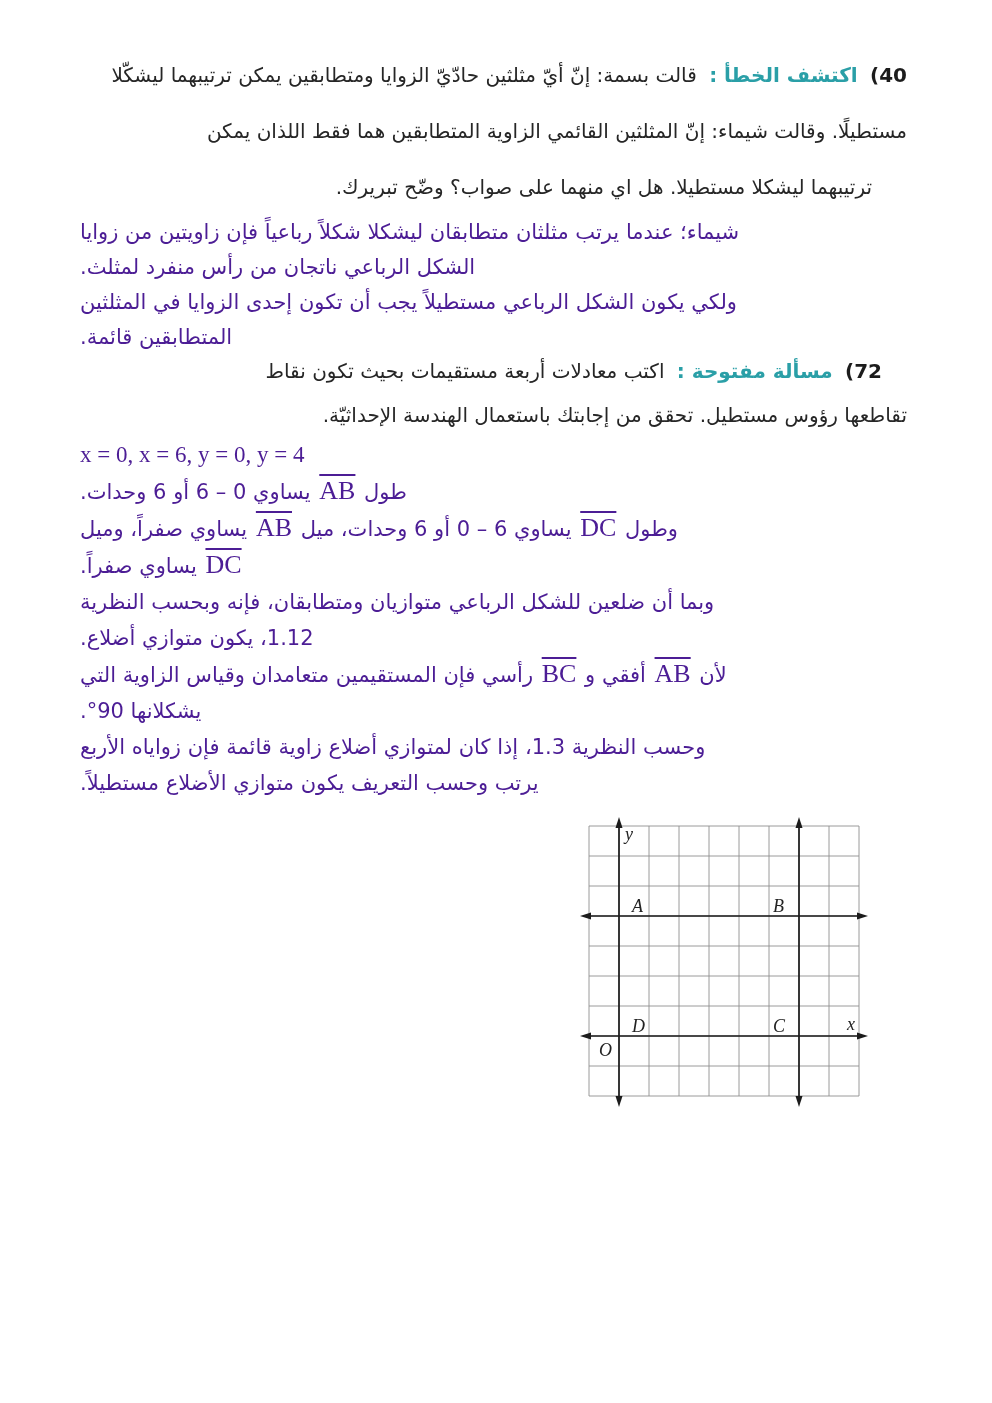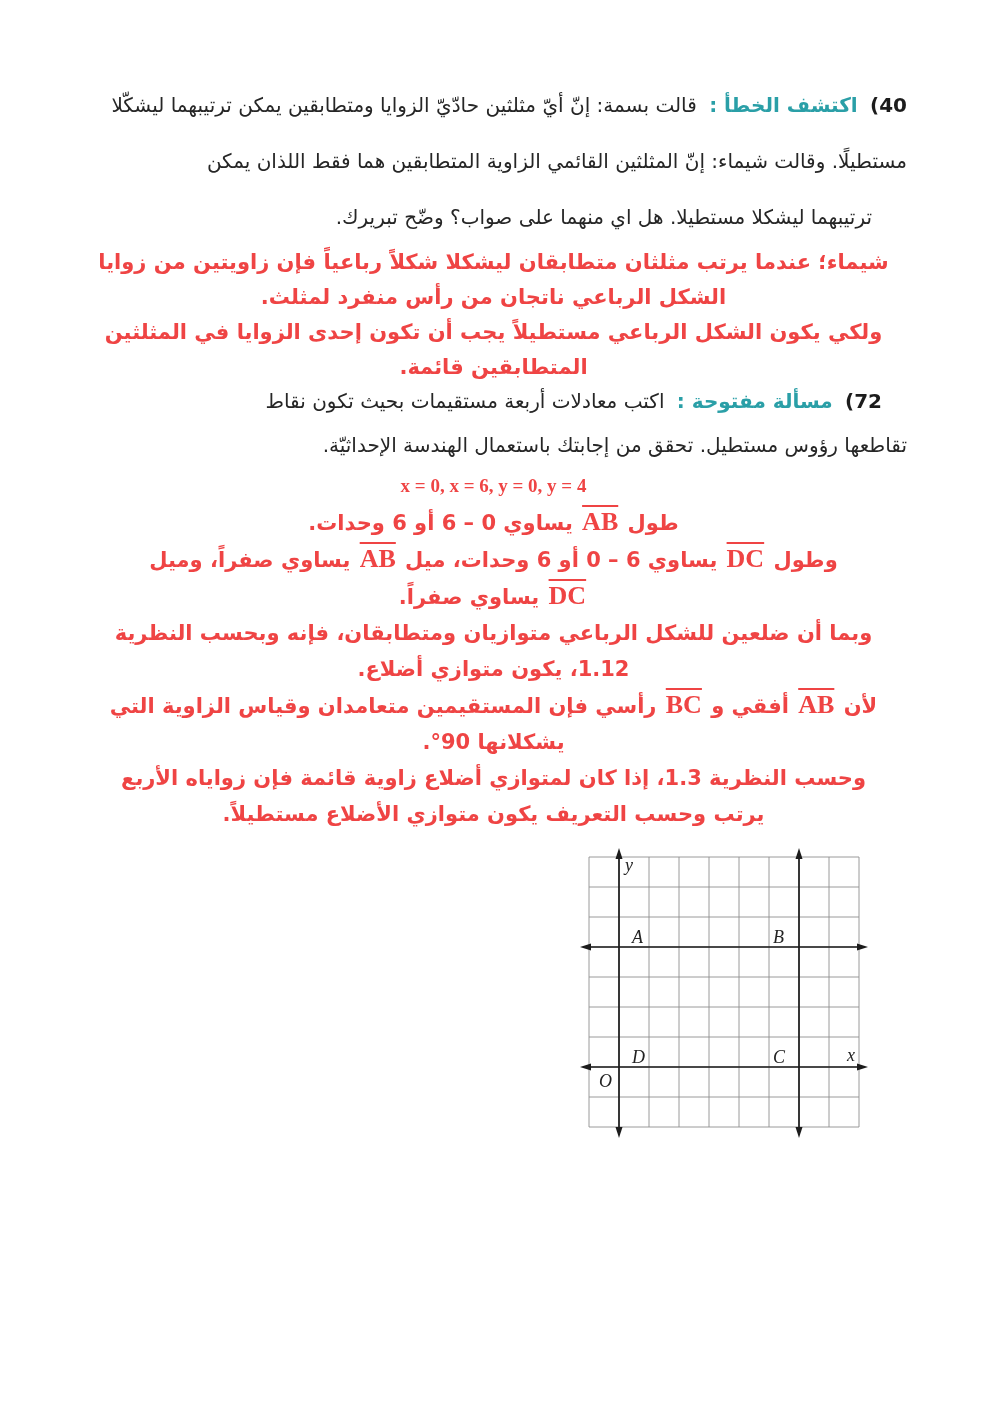--- a/index.html
+++ b/index.html
@@ -2,21 +2,21 @@
 <html lang="ar"><head>
 <meta charset="utf-8">
 <style>
   html,body{margin:0;padding:0;background:#ffffff;}
   .page{
     position:relative;
     width:992px;height:1403px;
     box-sizing:border-box;
     background:#ffffff;
     direction:rtl;
-    padding:92px 85px 0 80px;
+    padding:62px 85px 0 80px;
     overflow:hidden;
     font-family:"DejaVu Sans",sans-serif;
   }
   
   .pline{
     color:#262626;
     font-size:20px;
     line-height:26px;
     text-align:right;
     white-space:nowrap;
@@ -33,33 +33,33 @@
     direction:ltr;unicode-bidi:isolate;
     padding-left:6px;
   }
   .qlabel{
     color:#2a9fa7;
     font-weight:bold;
     padding-left:6px;
   }
   
   .blue{
-    color:#ef4444;
-    font-weight:bold;
+    color:#4c1d95;
+    font-weight:normal;
     font-size:21px;
     line-height:28px;
     margin-bottom:7px;
-    text-align:center;
+    text-align:left;
     white-space:nowrap;
   }
   .blue41{line-height:30px;margin-bottom:6px;}
   .eqline{line-height:30px;}
   .eq{
     font-family:"Liberation Serif","DejaVu Serif",serif;
-    font-size:19px;
+    font-size:23px;
     direction:ltr;unicode-bidi:isolate;
     display:inline-block;
   }
   
   .mov{
     font-family:"Liberation Serif","DejaVu Serif",serif;
     font-size:26px;
     text-decoration:overline;
     direction:ltr;unicode-bidi:isolate;
     padding:0 2px;

